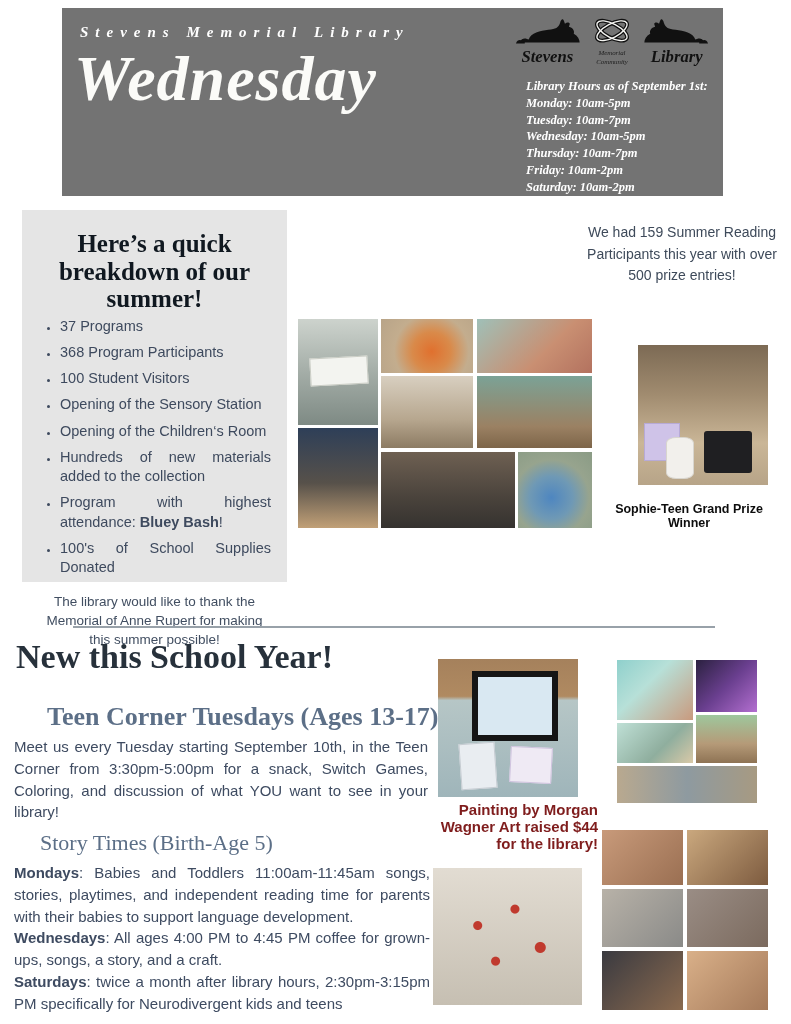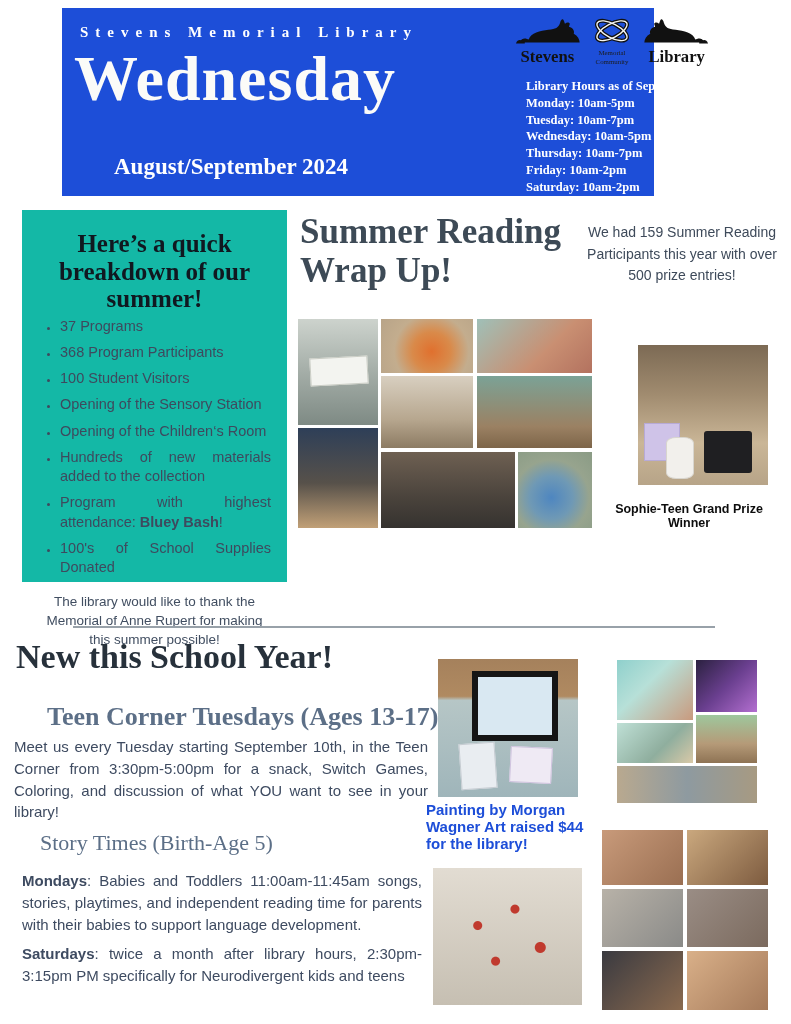--- a/index.html
+++ b/index.html
@@ -1,34 +1,34 @@
 <!DOCTYPE html>
 <html><head>
 <meta charset="utf-8">
 <style>
   html,body{margin:0;padding:0;background:#ffffff;}
   #page{position:relative;width:791px;height:1024px;background:#ffffff;overflow:hidden;
         font-family:"Liberation Sans",sans-serif;}
   .abs{position:absolute;}
 
   
-  #header{left:62px;top:8px;width:592px;height:188px;background:#1d4ed8;}
+  #header{left:62px;top:8px;width:661px;height:188px;background:#737373;font-style:italic;}
   #library-name{left:18px;top:16px;font-family:"Liberation Serif",serif;font-weight:600;
       font-size:15px;letter-spacing:7px;color:#ffffff;}
   #newsletter-title{left:12px;top:34px;font-family:"Liberation Serif",serif;font-weight:700;
       font-size:64px;color:#fbfbf8;letter-spacing:1px;}
   #issue-date{left:52px;top:146px;font-family:"Liberation Serif",serif;font-weight:700;
       font-size:23px;color:#ffffff;}
   #logo{left:452px;top:6px;width:196px;height:56px;}
   #hours{left:464px;top:70px;width:205px;font-family:"Liberation Serif",serif;font-weight:700;
       font-size:12.5px;line-height:1.34;color:#ffffff;}
   #hours .hline{display:block;}
 
   
-  #summary-box{left:22px;top:210px;width:265px;height:372px;background:#14b8a6;
+  #summary-box{left:22px;top:210px;width:265px;height:372px;background:#e5e5e5;
       box-sizing:border-box;padding:16px 14px 0 14px;}
   #summary-heading{font-family:"Liberation Serif",serif;font-weight:700;font-size:25px;
       line-height:1.1;color:#101820;text-align:center;margin:4px 4px 0 4px;}
   #summary-bullets{margin:4px 0 0 0;padding:0 2px 0 24px;color:#3E4A5E;font-size:14.5px;
       line-height:1.33;}
   #summary-bullets li{margin-bottom:7px;text-align:justify;}
   #summary-bullets li::marker{font-size:11px;}
   #summary-note{margin-top:14px;text-align:center;font-size:13.5px;line-height:1.42;color:#414E61;}
 
   
@@ -67,34 +67,34 @@
   #sy-heading{left:16px;top:638px;font-family:"Liberation Serif",serif;font-weight:700;
       font-size:34px;color:#27313B;}
   #teen-heading{left:47px;top:702px;font-family:"Liberation Serif",serif;font-weight:700;
       font-size:26px;color:#5C6F87;}
   #teen-body{left:14px;top:736px;width:414px;font-size:15px;line-height:1.45;color:#3E4B61;
       text-align:justify;}
   #story-heading{left:40px;top:830px;font-family:"Liberation Serif",serif;font-weight:400;
       font-size:22px;color:#5C6F87;}
   #story-body{left:14px;top:862px;width:416px;font-size:15px;line-height:1.45;color:#3E4B61;
       text-align:justify;}
-  #story-body p{margin:8px;}
+  #story-body p{margin:0;}
   #story-body b{font-weight:700;}
 
   
   #bluey-photo{left:438px;top:659px;width:140px;height:138px;
       background:linear-gradient(180deg,#a5815c 0%,#b08a61 27%,#b6c6c6 30%,#9fb5ba 100%);}
   #bluey-photo .frame{position:absolute;left:34px;top:12px;width:74px;height:58px;background:#d9e8f2;
       border:6px solid #151515;}
   #bluey-photo .flyer1{position:absolute;left:22px;top:84px;width:34px;height:44px;background:#e9edf1;
       border:1px solid #c6ccd2;transform:rotate(-4deg);}
   #bluey-photo .flyer2{position:absolute;left:72px;top:88px;width:40px;height:34px;background:#efeaf4;
       border:1px solid #cfc3de;transform:rotate(3deg);}
-  #painting-caption{left:426px;top:802px;width:172px;text-align:left;font-weight:700;
-      font-size:15px;line-height:1.12;color:#1d4ed8;}
+  #painting-caption{left:426px;top:802px;width:172px;text-align:right;font-weight:700;
+      font-size:15px;line-height:1.12;color:#7f1d1d;}
 
   
   #collage-school-top{left:617px;top:660px;width:140px;height:143px;}
   .q1{left:0;top:0;width:76px;height:60px;background:linear-gradient(135deg,#8fd0cc 0%,#b7e0d8 40%,#c99a7e 100%);}
   .q2{left:79px;top:0;width:61px;height:52px;background:linear-gradient(135deg,#2b2140 0%,#6a3f8f 50%,#b36fd0 100%);}
   .q3{left:0;top:63px;width:76px;height:40px;background:linear-gradient(135deg,#bfe0d6 0%,#8fae9e 60%,#d9c9a8 100%);}
   .q4{left:79px;top:55px;width:61px;height:48px;background:linear-gradient(180deg,#9ec79d 0%,#b59a78 60%,#8e7354 100%);}
   .q5{left:0;top:106px;width:140px;height:37px;background:linear-gradient(90deg,#b9a98f 0%,#8e9aa0 50%,#a79a82 100%);}
 
   
@@ -116,21 +116,20 @@
   .r6{left:85px;top:121px;width:81px;height:59px;background:linear-gradient(135deg,#d9b089 0%,#a57a5a 100%);}
 </style>
 </head>
 <body>
 
 <div id="page">
 
   <div id="header" class="abs">
     <div id="library-name" class="abs">Stevens Memorial Library</div>
     <div id="newsletter-title" class="abs">Wednesday</div>
-    <div id="issue-date" class="abs">August/September 2024</div>
 
     <svg id="logo" class="abs" viewBox="0 0 200 55">
       <g>
         <path fill="#111111" d="M6,28 C8,22 13,24 15,25 C17,18 27,16 35,15 C43,14 45,13 47,8 C48,4 50,3 51,6 L52,9 C54,7 56,7 57,9 L56,12 C60,13 62,16 61,19 C65,21 67,25 67,28 Z"></path>
         <path fill="#111111" d="M2,29 C4,23 8,26 11,27 L11,29 Z"></path>
       </g>
       <g transform="translate(200,0) scale(-1,1)">
         <path fill="#111111" d="M6,28 C8,22 13,24 15,25 C17,18 27,16 35,15 C43,14 45,13 47,8 C48,4 50,3 51,6 L52,9 C54,7 56,7 57,9 L56,12 C60,13 62,16 61,19 C65,21 67,25 67,28 Z"></path>
         <path fill="#111111" d="M2,29 C4,23 8,26 11,27 L11,29 Z"></path>
       </g>
@@ -165,21 +164,20 @@
       <li>100 Student Visitors</li>
       <li>Opening of the Sensory Station</li>
       <li>Opening of the Children‘s Room</li>
       <li>Hundreds of new materials added to the collection</li>
       <li><span>Program with highest attendance: </span><b>Bluey Bash</b><span>!</span></li>
       <li>100's of School Supplies Donated</li>
     </ul>
     <div id="summary-note">The library would like to thank the Memorial of Anne Rupert for making this summer possible!</div>
   </div>
 
-  <div id="sr-heading" class="abs">Summer Reading Wrap Up!</div>
   <div id="sr-note" class="abs">We had 159 Summer Reading Participants this year with over 500 prize entries!</div>
 
   <div id="collage-summer" class="abs">
     <div class="tile pA1">
         <div class="check"></div>
       </div>
     <div class="tile pA2"></div>
     <div class="tile pB1"></div>
     <div class="tile pB2"></div>
     <div class="tile pB3"></div>
@@ -198,20 +196,21 @@
   <div id="divider" class="abs"></div>
 
   <div id="sy-heading" class="abs">New this School Year!</div>
 
   <div id="teen-heading" class="abs">Teen Corner Tuesdays (Ages 13-17)</div>
   <div id="teen-body" class="abs">Meet us every Tuesday starting September 10th, in the Teen Corner from 3:30pm-5:00pm for a snack, Switch Games, Coloring, and discussion of what YOU want to see in your library!</div>
 
   <div id="story-heading" class="abs">Story Times (Birth-Age 5)</div>
   <div id="story-body" class="abs">
     <p><b>Mondays</b><span>: Babies and Toddlers 11:00am-11:45am songs, stories, playtimes, and independent reading time for parents with their babies to support language development.</span></p>
+    <p><b>Wednesdays</b><span>: All ages 4:00 PM to 4:45 PM coffee for grown-ups, songs, a story, and a craft.</span></p>
     <p><b>Saturdays</b><span>: twice a month after library hours, 2:30pm-3:15pm PM specifically for Neurodivergent kids and teens</span></p>
   </div>
 
   <div id="bluey-photo" class="abs">
     <div class="frame"></div>
     <div class="flyer1"></div>
     <div class="flyer2"></div>
   </div>
   <div id="painting-caption" class="abs">Painting by Morgan Wagner Art raised $44 for the library!</div>
 

